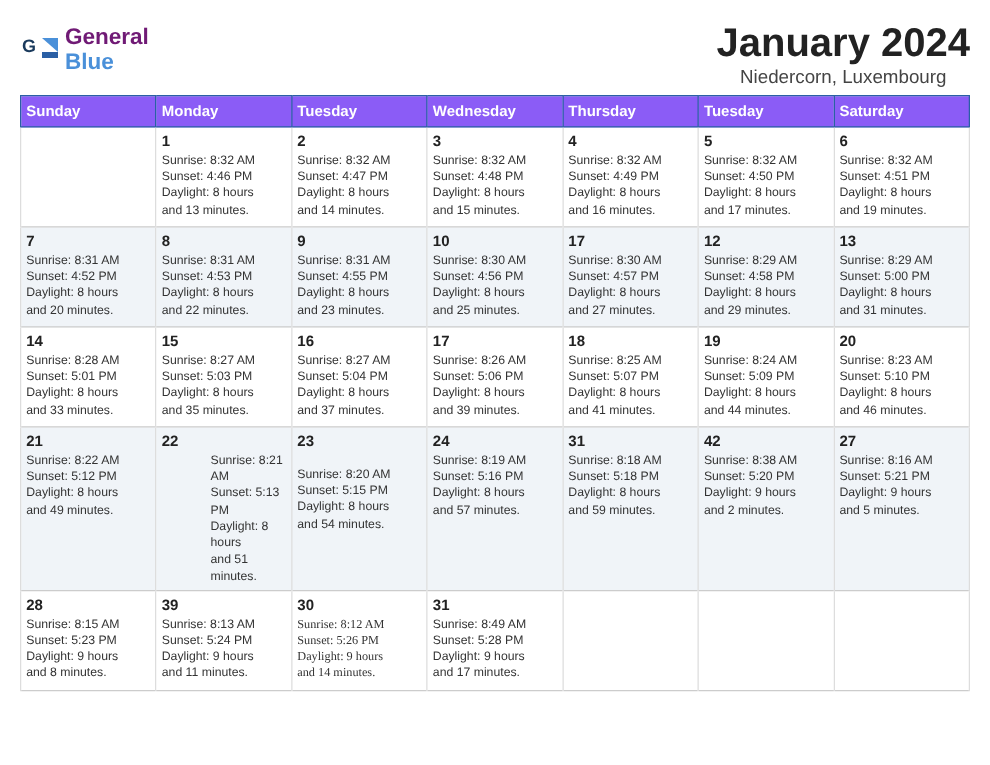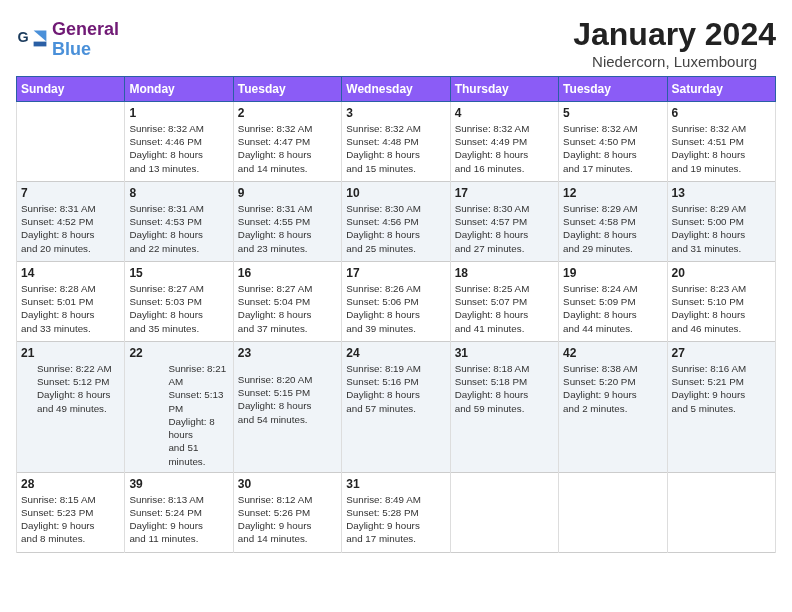--- a/index.html
+++ b/index.html
@@ -268,21 +268,21 @@
             <span class="day-number">20</span>
             <div class="cell-content" style="white-space: pre-line;">Sunrise: 8:23 AM
 Sunset: 5:10 PM
 Daylight: 8 hours
 and 46 minutes.</div>
           </td>
         </tr>
         <tr>
           <td>
             <span class="day-number">21</span>
-            <div class="cell-content" style="white-space: pre-line; margin-left: 16px;">Sunrise: 8:22 AM
+            <div class="cell-content" style="white-space: pre-line;">Sunrise: 8:22 AM
 Sunset: 5:12 PM
 Daylight: 8 hours
 and 49 minutes.</div>
           </td>
           <td>
             <span class="day-number">22</span>
             <div class="cell-content" style="white-space: pre-line; margin-left: 39px;">Sunrise: 8:21 AM
 Sunset: 5:13 PM
 Daylight: 8 hours
 and 51 minutes.</div>
@@ -333,21 +333,21 @@
           </td>
           <td>
             <span class="day-number">39</span>
             <div class="cell-content" style="white-space: pre-line;">Sunrise: 8:13 AM
 Sunset: 5:24 PM
 Daylight: 9 hours
 and 11 minutes.</div>
           </td>
           <td>
             <span class="day-number">30</span>
-            <div class="cell-content" style="white-space: pre-line;">Sunrise: 8:12 AM
+            <div class="cell-content" style="white-space: pre-line; font-family: Liberation Serif, serif;">Sunrise: 8:12 AM
 Sunset: 5:26 PM
 Daylight: 9 hours
 and 14 minutes.</div>
           </td>
           <td>
             <span class="day-number">31</span>
             <div class="cell-content" style="white-space: pre-line;">Sunrise: 8:49 AM
 Sunset: 5:28 PM
 Daylight: 9 hours
 and 17 minutes.</div>

